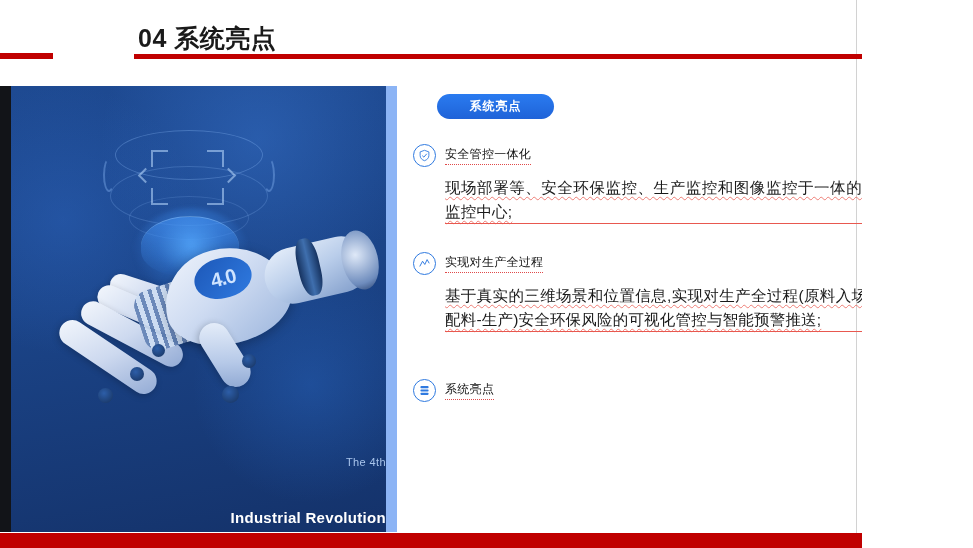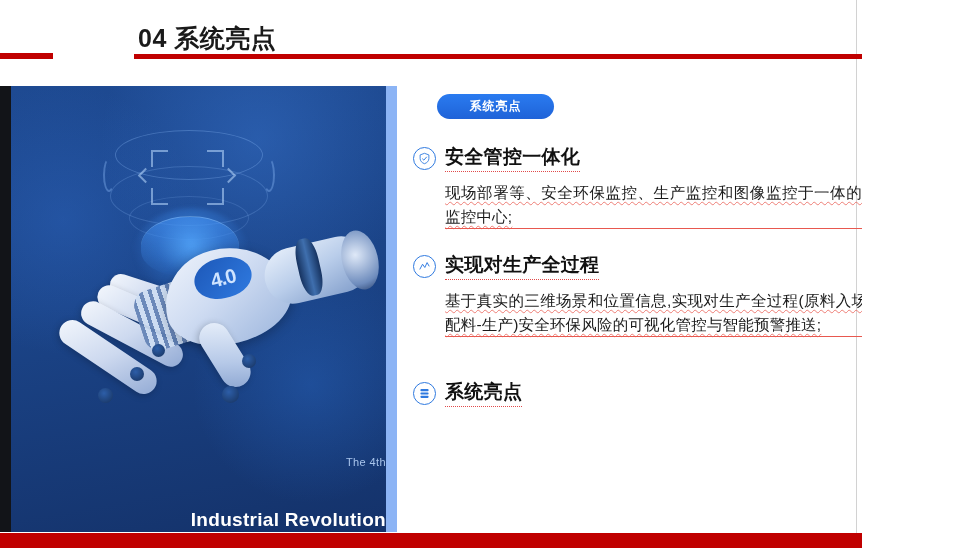--- a/index.html
+++ b/index.html
@@ -216,21 +216,21 @@
     position: absolute; left: 0; top: 370px;
     width: 375px; text-align: right;
   }
   .cap-1 {
     font-size: 11px;
     color: #a9c5ec;
     letter-spacing: .4px;
     margin-bottom: 4px;
   }
   .cap-2 {
-    font-size: 19px;
+    font-size: 15px;
     font-weight: bold;
     color: #ffffff;
     letter-spacing: .3px;
     margin-top: 41px;
   }
   .cap-3 {
     margin-top: 7px;
     font-size: 4px;
     line-height: 6px;
     color: rgba(150,190,240,.45);
@@ -264,22 +264,22 @@
   .icon-circle {
     width: 23px; height: 23px;
     flex: 0 0 23px;
     border: 1.6px solid #2f7ae0;
     border-radius: 50%;
     display: flex; align-items: center; justify-content: center;
     background: #ffffff;
   }
   .icon-circle svg { display: block; }
   .block-title {
-    font-size: 19px;
-    font-weight: bold;
+    font-size: 12px;
+    font-weight: normal;
     color: #111111;
     letter-spacing: .3px;
     white-space: nowrap;
     border-bottom: 1.5px dotted #e04a4a;
     padding-bottom: 1px;
   }
   .block-body {
     margin-left: 32px;
     font-size: 15.5px;
     line-height: 24px;

